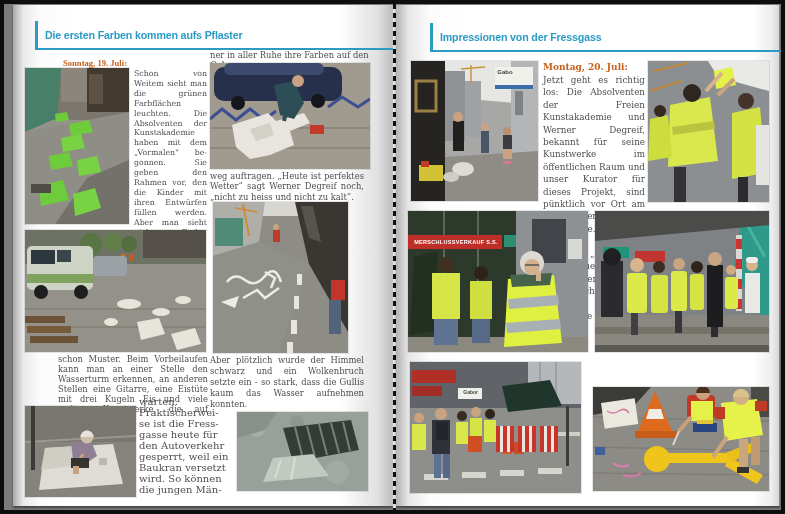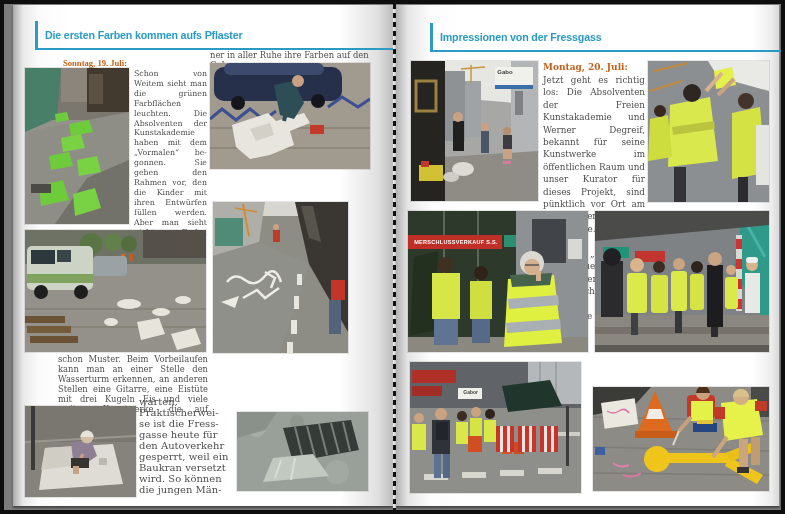--- a/index.html
+++ b/index.html
@@ -74,20 +74,21 @@
         <polyline points="118,44 132,34 148,44 160,36" fill="none" stroke="#3d4f93" stroke-width="3"></polyline>
         <polygon points="22,62 58,50 66,58 94,50 100,60 80,68 84,82 60,92 40,96 26,84" fill="#e8e5de"></polygon>
         <polygon points="40,66 60,60 64,72 46,78" fill="#d3d0c8"></polygon>
         <polygon points="64,22 84,18 94,40 84,56 70,52" fill="#2e4e57"></polygon>
         <circle cx="88" cy="18" r="6" fill="#c9a183"></circle>
         <line x1="78" y1="40" x2="74" y2="58" stroke="#2e4e57" stroke-width="4"></line>
         <rect x="100" y="62" width="14" height="9" fill="#c23b2a"></rect>
       </svg>
     </div>
 
+    <div class="t" style="left:197px;top:166px;width:154px;font-size:8.4px;line-height:10.4px;">weg auftragen. „Heute ist perfektes Wetter“ sagt Werner Degreif noch, „nicht zu heiss und nicht zu kalt“.</div>
 
     <div class="photo" style="left:200px;top:197px;width:135px;height:151px;" title="Straße an der Baustelle mit weißen Linien">
       <svg viewBox="0 0 135 151" preserveAspectRatio="none">
         <rect width="135" height="151" fill="#8d8c85"></rect>
         <rect width="135" height="14" fill="#d7d6d1"></rect>
         <polygon points="0,0 52,0 46,40 0,54" fill="#b0aea8"></polygon>
         <rect x="2" y="16" width="28" height="28" fill="#4f8b76"></rect>
         <line x1="30" y1="2" x2="36" y2="34" stroke="#cf8c34" stroke-width="2"></line>
         <line x1="22" y1="6" x2="44" y2="10" stroke="#cf8c34" stroke-width="1.5"></line>
         <polygon points="82,0 135,0 135,130 96,62" fill="#3a3733"></polygon>
@@ -134,20 +135,21 @@
         <ellipse cx="86" cy="92" rx="7" ry="4" fill="#e7e4dc"></ellipse>
         <polygon points="146,104 170,98 176,114 152,120" fill="#e7e4dc"></polygon>
         <rect x="0" y="86" width="40" height="7" fill="#6b5234"></rect>
         <rect x="2" y="96" width="44" height="7" fill="#755b3a"></rect>
         <rect x="5" y="106" width="48" height="7" fill="#6b5234"></rect>
       </svg>
     </div>
 
     <div class="t" style="left:45px;top:349px;width:150px;font-size:8.4px;line-height:10px;">schon Muster. Beim Vorbeilaufen kann man an einer Stelle den Wasserturm er­kennen, an anderen Stellen eine Gitarre, eine Eistüte mit drei Kugeln Eis und viele weitere Kunstwerke, die auf Vollendung</div>
 
+    <div class="t" style="left:197px;top:350px;width:154px;font-size:8.4px;line-height:11px;">Aber plötzlich wurde der Himmel schwarz und ein Wolkenbruch setzte ein - so stark, dass die Gullis kaum das Wasser aufneh­men konnten.</div>
 
     <div class="photo" style="left:12px;top:401px;width:111px;height:91px;" title="Maler kniet auf weißer Farbfläche">
       <svg viewBox="0 0 111 91" preserveAspectRatio="none">
         <rect width="111" height="91" fill="#86837d"></rect>
         <rect width="111" height="36" fill="#7a7771"></rect>
         <line x1="0" y1="36" x2="111" y2="30" stroke="#9a978f" stroke-width="2"></line>
         <polygon points="20,42 88,38 98,78 14,84" fill="#dedcd4"></polygon>
         <polygon points="20,42 50,40 46,60 16,64" fill="#cfcdc4"></polygon>
         <rect x="6" y="0" width="4" height="64" fill="#3a3a38"></rect>
         <polygon points="46,36 66,34 72,50 60,58 48,54" fill="#8e7f95"></polygon>

